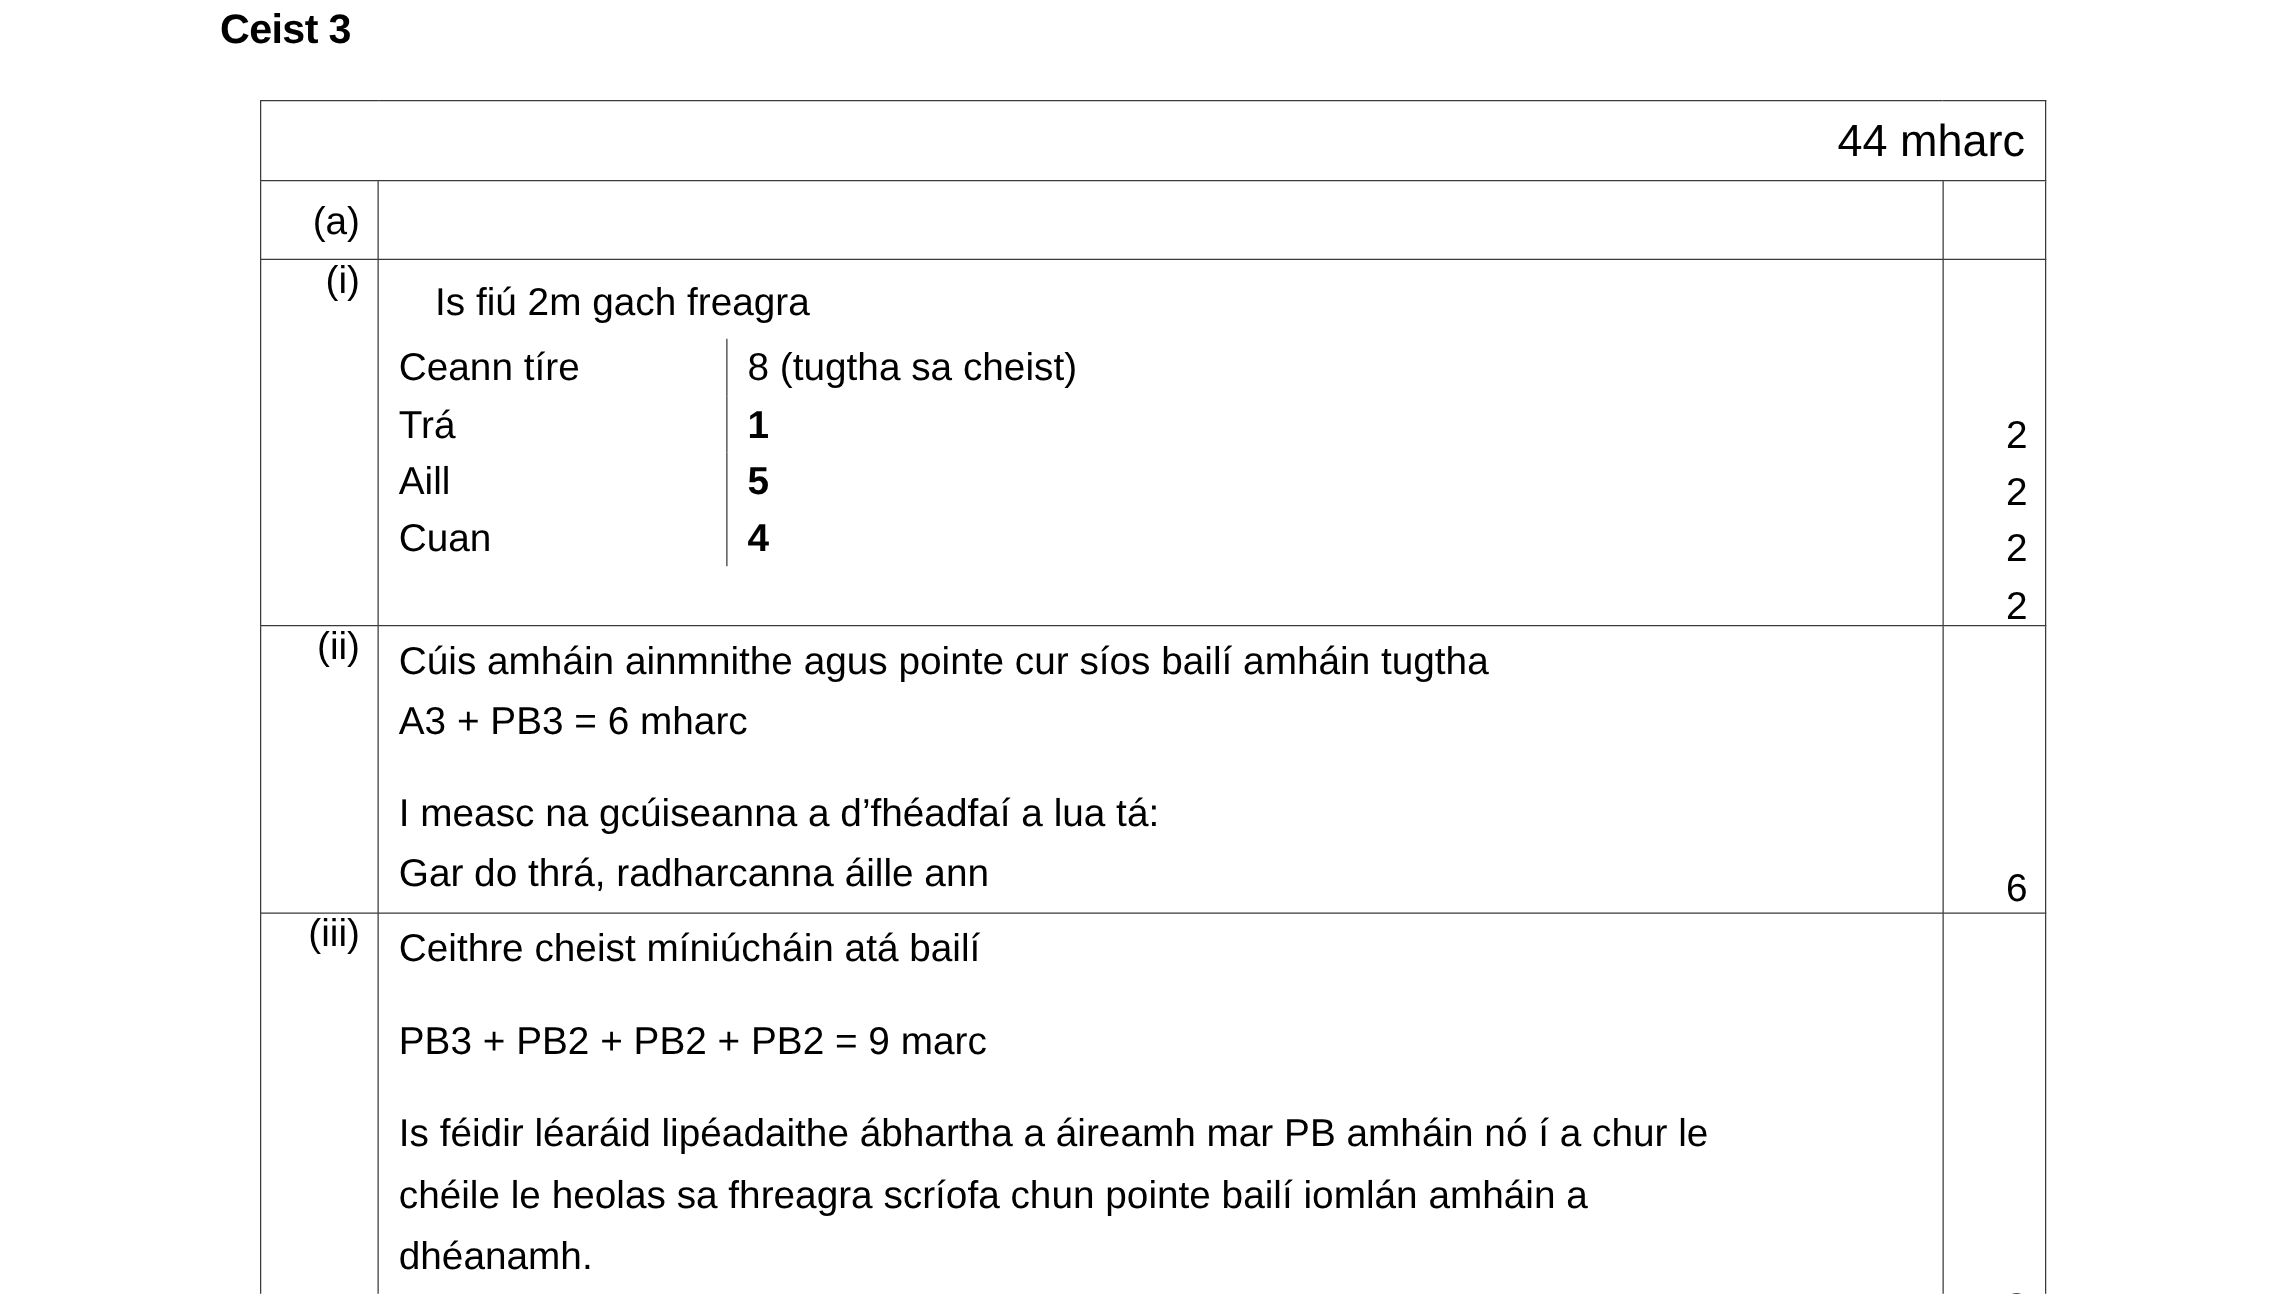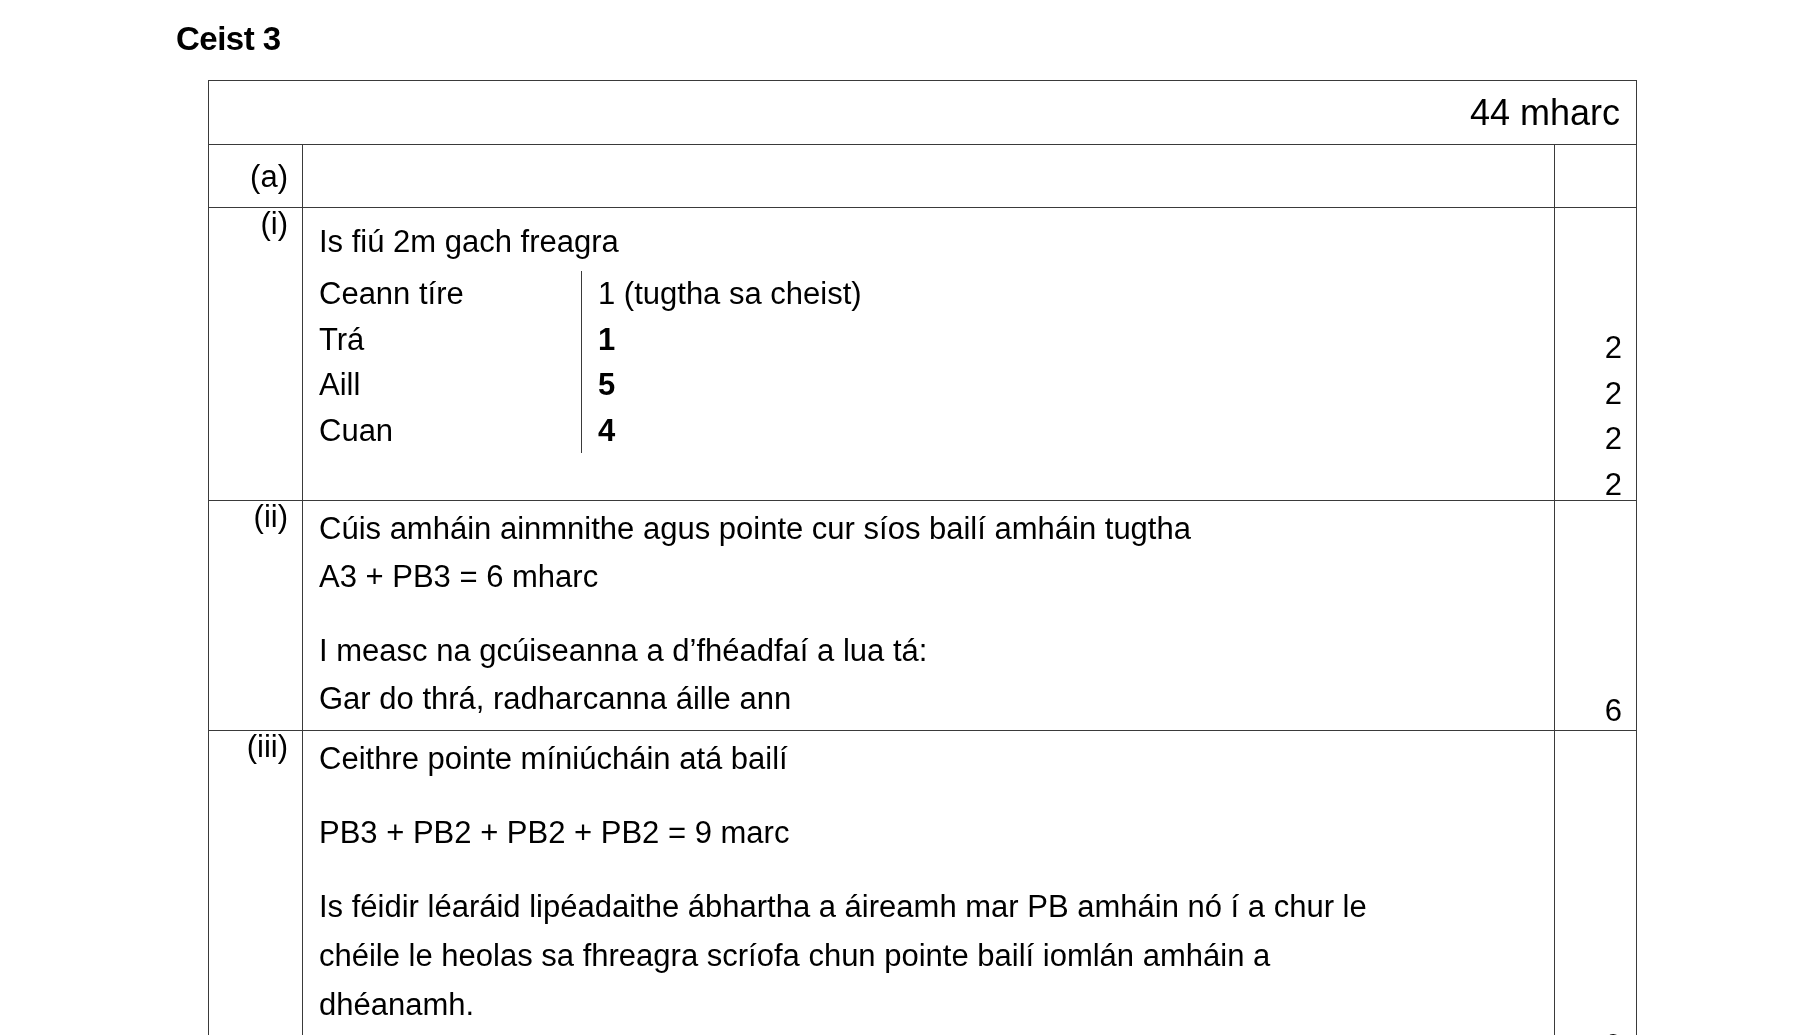--- a/index.html
+++ b/index.html
@@ -2,42 +2,42 @@
 <html><head>
 <meta charset="utf-8">
 <style>
   html, body { margin: 0; padding: 0; background: #ffffff; }
   body {
     width: 1818px; height: 1035px; overflow: hidden; position: relative;
     font-family: "Liberation Sans", "DejaVu Sans", sans-serif;
     color: #000000;
   }
   .heading {
-    position: absolute; left: 176px; top: 20px;
+    position: absolute; left: 176px; top: 4px;
     font-size: 33px; font-weight: bold; letter-spacing: -0.5px;
   }
   .tbl {
     position: absolute; left: 208px; top: 80px; width: 1429px;
     border-collapse: collapse; table-layout: fixed;
     font-size: 30px; line-height: 1.0;
   }
   .tbl td { border: 1.5px solid #3a3a3a; padding: 0; vertical-align: top; }
   .col-label { width: 94px; }
   .col-marks { width: 82px; }
   .total-cell { height: 63px; text-align: right; vertical-align: middle !important; padding-right: 16px !important; font-size: 36px; }
   .label-cell { text-align: right; padding-right: 14px !important; font-size: 31px; }
   .content-cell { padding-left: 16px !important; font-size: 31px; }
   .marks-cell { text-align: right; padding-right: 14px !important; font-size: 31px; position: relative; }
   .row-a td { height: 62px; }
   .row-a .label-cell { vertical-align: middle; }
   .row-i td { height: 292px; }
   .row-ii td { height: 221px; }
   .row-iii td { height: 340px; }
   .line { display: block; white-space: nowrap; }
-  .i-intro { padding-top: 18px; height: 45px; }
+  .i-intro { padding-top: 18px; height: 45px; margin-left: 29px; }
   .i-label { padding-top: 10px; }
   .feat-table { border-collapse: collapse; margin-top: 0; }
   .feat-table td { border: none; height: 45.5px; padding: 0; vertical-align: middle; font-size: 31px; white-space: nowrap; }
   .feat-name { width: 262px; }
   .feat-val { border-left: 1.5px solid #3a3a3a !important; padding-left: 16px !important; }
   .feat-val.bold { font-weight: bold; }
   .marks-stack { position: absolute; right: 14px; top: 117px; }
   .marks-stack span { display: block; height: 45.5px; line-height: 45.5px; text-align: right; }
   .ii-label, .iii-label { padding-top: 8px; }
   .ii-content { padding-top: 8px !important; }
@@ -69,21 +69,21 @@
     <td class="marks-cell"></td>
   </tr>
   <tr class="row-i">
     <td class="label-cell i-label">(i)</td>
     <td class="content-cell">
       <div class="line i-intro">Is fiú 2m gach freagra</div>
       <table class="feat-table">
         <tbody>
               <tr>
           <td class="feat-name">Ceann tíre</td>
-          <td class="feat-val">1 (tugtha sa cheist)</td>
+          <td class="feat-val">8 (tugtha sa cheist)</td>
         </tr>
         <tr>
           <td class="feat-name">Trá</td>
           <td class="feat-val bold">1</td>
         </tr>
         <tr>
           <td class="feat-name">Aill</td>
           <td class="feat-val bold">5</td>
         </tr>
         <tr>
@@ -111,21 +111,21 @@
       <span class="line">I measc na gcúiseanna a d’fhéadfaí a lua tá:</span>
       <span class="line">Gar do thrá, radharcanna áille ann</span>
     </td>
     <td class="marks-cell">
       <span class="marks-bottom">6</span>
     </td>
   </tr>
   <tr class="row-iii">
     <td class="label-cell iii-label">(iii)</td>
     <td class="content-cell iii-content">
-      <span class="line">Ceithre pointe míniúcháin atá bailí</span>
+      <span class="line">Ceithre cheist míniúcháin atá bailí</span>
       <span class="line gap"></span>
       <span class="line">PB3 + PB2 + PB2 + PB2 = 9 marc</span>
       <span class="line gap"></span>
       <span class="line">Is féidir léaráid lipéadaithe ábhartha a áireamh mar PB amháin nó í a chur le</span>
       <span class="line">chéile le heolas sa fhreagra scríofa chun pointe bailí iomlán amháin a</span>
       <span class="line">dhéanamh.</span>
     </td>
     <td class="marks-cell">
       <span class="marks-bottom" style="bottom: 18px;">9</span>
     </td>

